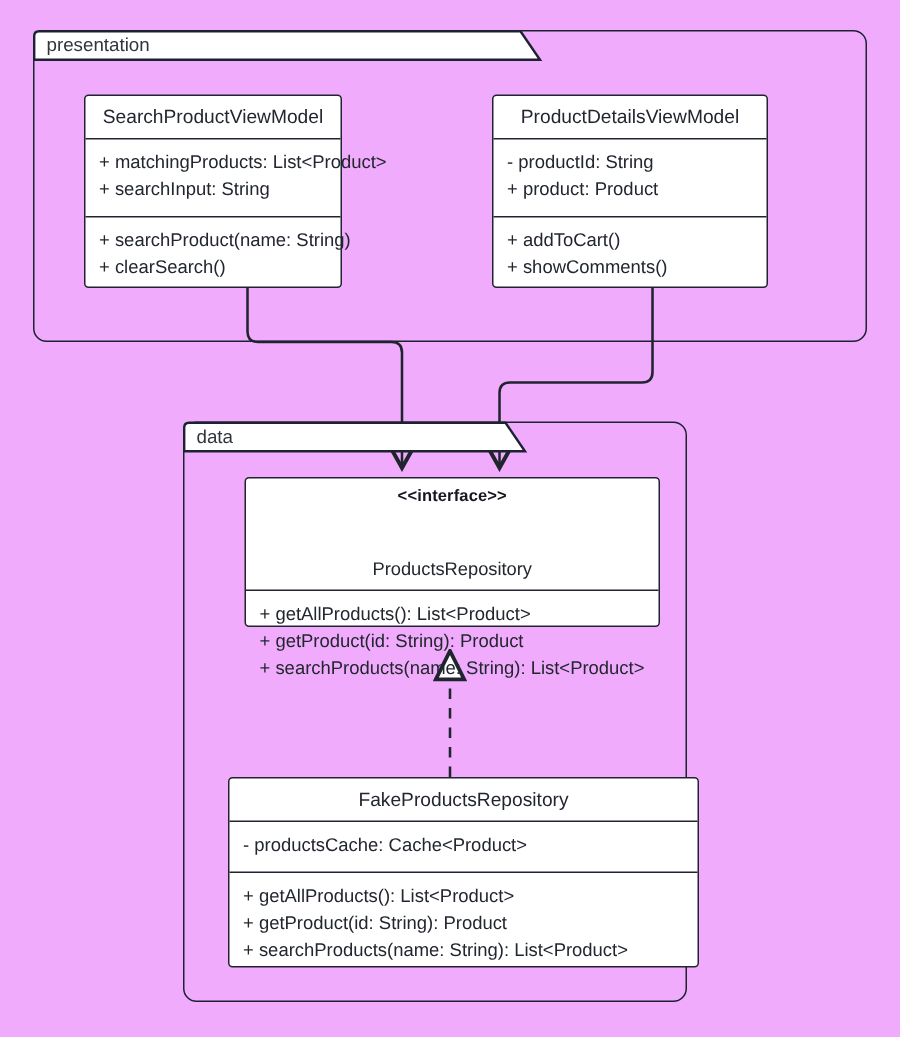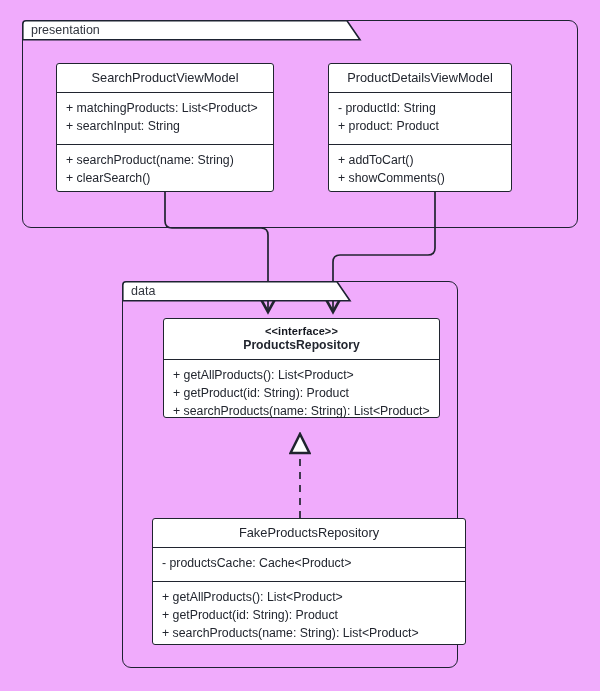--- a/index.html
+++ b/index.html
@@ -79,22 +79,23 @@
     font-weight: bold;
     color: #14171f;
     letter-spacing: 0.1px;
   }
   .cls-title {
     display: block;
     font-size: 12.8px;
     color: #22262f;
   }
   .cls-title.bold {
-    font-weight: bold;
+    font-weight: normal;
     font-size: 12.2px;
+    margin-top: 34px;
   }
   .cls-compartment {
     box-sizing: border-box;
     padding: 7px 9px 8px 9px;
     border-bottom: 1.6px solid #20242f;
   }
   .cls-compartment:last-child {
     border-bottom: none;
   }
   .cls-member {
@@ -132,21 +133,21 @@
     </div>
   <div class="package" id="pkg-data" style="left: 0px; top: 0px;">
       <div class="pkg-body" style="left: 122px; top: 281px; width: 336px; height: 387px; border-color: rgb(29, 34, 49);"></div>
       <svg class="pkg-tab-svg" width="232" height="23" style="left: 122px; top: 281px;">
         <path d="M 0.8 19.8 L 0.8 4 Q 0.8 0.8 4 0.8 L 215 0.8 L 228 19.8 Z" fill="#ffffff" stroke="#1d2231" stroke-width="1.6" stroke-linejoin="miter"></path>
       </svg>
       <div class="pkg-label" style="left: 131px; top: 285px;">data</div>
     </div>
 
   <div id="class-layer">
-      <div class="uml-class" style="left: 56px; top: 63px; width: 218px; height: 129px; border-color: rgb(32, 36, 47);">
+      <div class="uml-class" style="left: 56px; top: 63px; width: 172px; height: 129px; border-color: rgb(32, 36, 47);">
         <div class="cls-header" style="border-bottom-color: rgb(32, 36, 47);">
           <span class="cls-title">SearchProductViewModel</span>
         </div>
         <div class="cls-compartment" style="border-bottom-color: rgb(32, 36, 47);">
           <div class="cls-member">+ matchingProducts: List&lt;Product&gt;</div>
           <div class="cls-member">+ searchInput: String</div>
         </div>
         <div class="cls-compartment" style="border-bottom-color: rgb(32, 36, 47); flex: 1 1 auto;">
           <div class="cls-member">+ searchProduct(name: String)</div>
           <div class="cls-member">+ clearSearch()</div>

